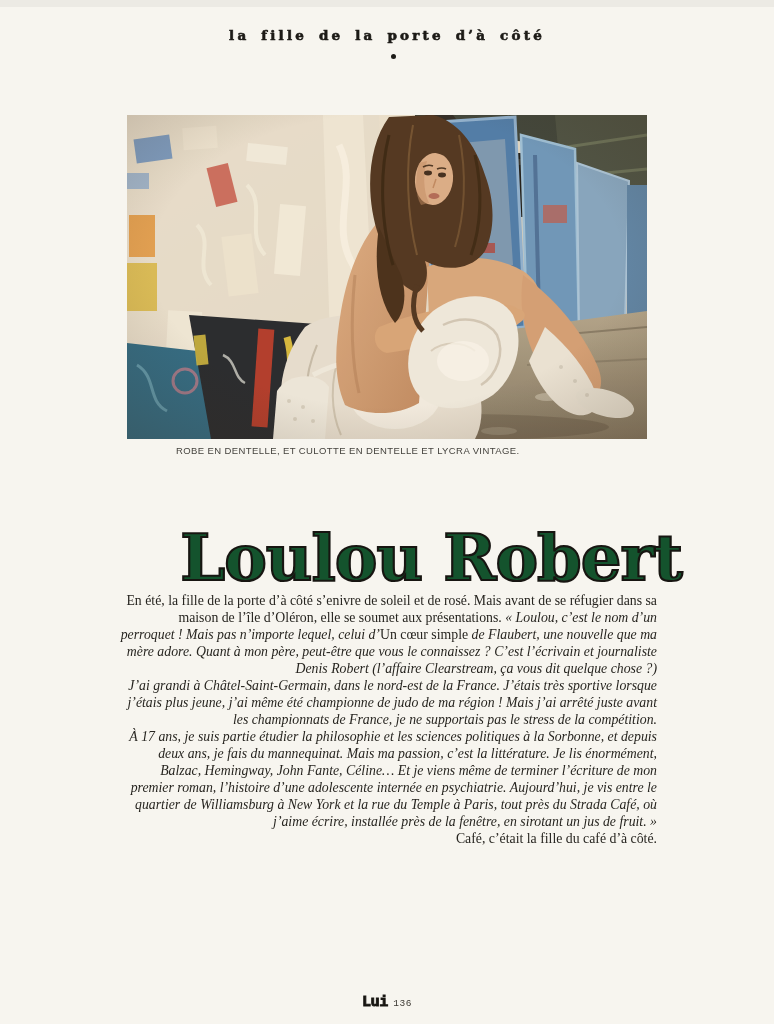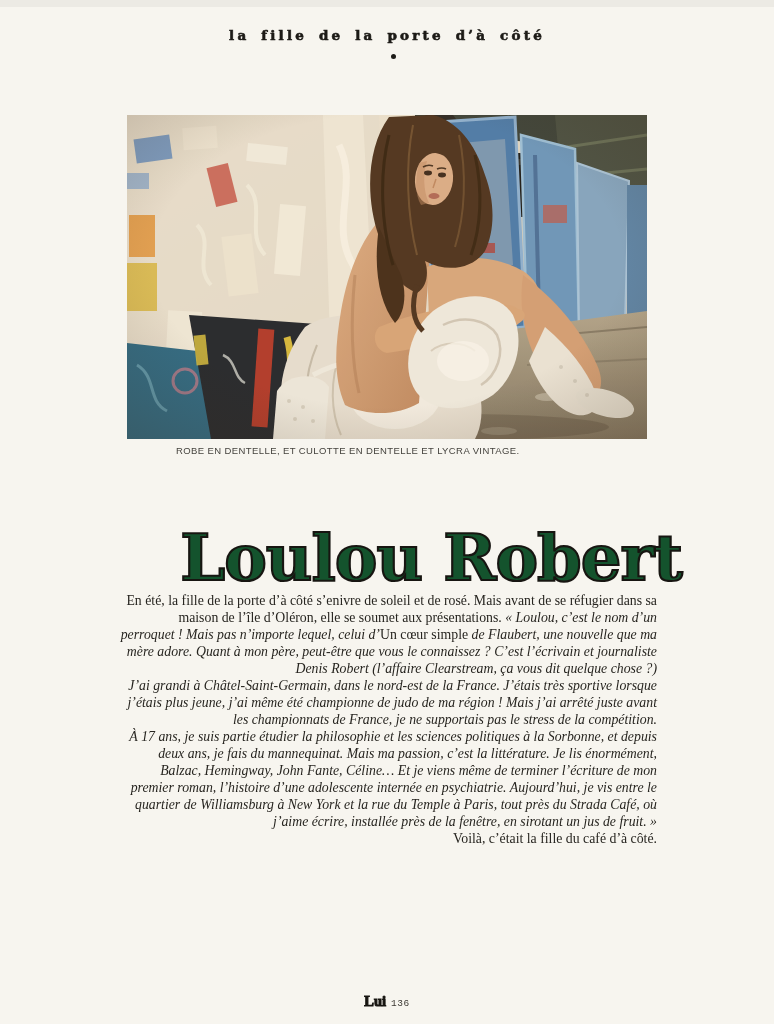--- a/index.html
+++ b/index.html
@@ -26,21 +26,21 @@
           font-family:"Liberation Sans",sans-serif;font-weight:700;font-size:10px;
           letter-spacing:2.2px;color:#24221d;}
 
   .bodytext{position:absolute;top:585px;left:117px;width:540px;text-align:center;
             font-size:13.8px;line-height:17px;color:#272520;}
   .bodytext p{margin:0;text-align:right;}
   .ital{font-style:italic;}
   .rom{font-style:normal;}
 
   .footer{position:absolute;top:985px;left:0;width:100%;text-align:center;}
-  .footer-logo{font-family:Liberation Serif, serif;font-weight:900;font-size:14.5px;
+  .footer-logo{font-family:Liberation Mono, monospace;font-weight:900;font-size:14.5px;
                color:#171511;-webkit-text-stroke:1px #171511;}
   .footer-page{font-family:Liberation Mono, monospace;font-size:9.5px;color:#3c3933;
                margin-left:5px;letter-spacing:.5px;}
 </style>
 </head>
 <body>
 
 <div class="page">
 
   <div class="kicker">la fille de la porte d’à côté</div>
@@ -221,20 +221,20 @@
 
   <div class="caption">ROBE EN DENTELLE, ET CULOTTE EN DENTELLE ET LYCRA VINTAGE.</div>
 
   <h1 class="headline">Loulou Robert</h1>
 
 
   <div class="bodytext">
     <p><span class="rom">En été, la fille de la porte d’à côté s’enivre de soleil et de rosé. Mais avant de se réfugier dans sa maison de l’île d’Oléron, elle se soumet aux présentations. </span><span class="ital">«&nbsp;Loulou, c’est le nom d’un perroquet&nbsp;! Mais pas n’importe lequel, celui d’</span><span class="rom">Un cœur simple</span><span class="ital"> de Flaubert, une nouvelle que ma mère adore. Quant à mon père, peut-être que vous le connaissez&nbsp;? C’est l’écrivain et journaliste Denis Robert (l’affaire Clearstream, ça vous dit quelque chose&nbsp;?)</span></p>
     <p class="ital">J’ai grandi à Châtel-Saint-Germain, dans le nord-est de la France. J’étais très sportive lorsque j’étais plus jeune, j’ai même été championne de judo de ma région&nbsp;! Mais j’ai arrêté juste avant les championnats de France, je ne supportais pas le stress de la compétition.</p>
     <p class="ital">À 17 ans, je suis partie étudier la philosophie et les sciences politiques à la Sorbonne, et depuis deux ans, je fais du mannequinat. Mais ma passion, c’est la littérature. Je lis énormément, Balzac, Hemingway, John Fante, Céline… Et je viens même de terminer l’écriture de mon premier roman, l’histoire d’une adolescente internée en psychiatrie. Aujourd’hui, je vis entre le quartier de Williamsburg à New York et la rue du Temple à Paris, tout près du Strada Café, où j’aime écrire, installée près de la fenêtre, en sirotant un jus de fruit.&nbsp;»</p>
-    <p class="rom">Voilà, c’était la fille du café d’à côté.</p>
+    <p class="rom">Café, c’était la fille du café d’à côté.</p>
   </div>
 
   <div class="footer">
     <span class="footer-logo">Lui</span><span class="footer-page">136</span>
   </div>
 
 </div>
 
 </body></html>

